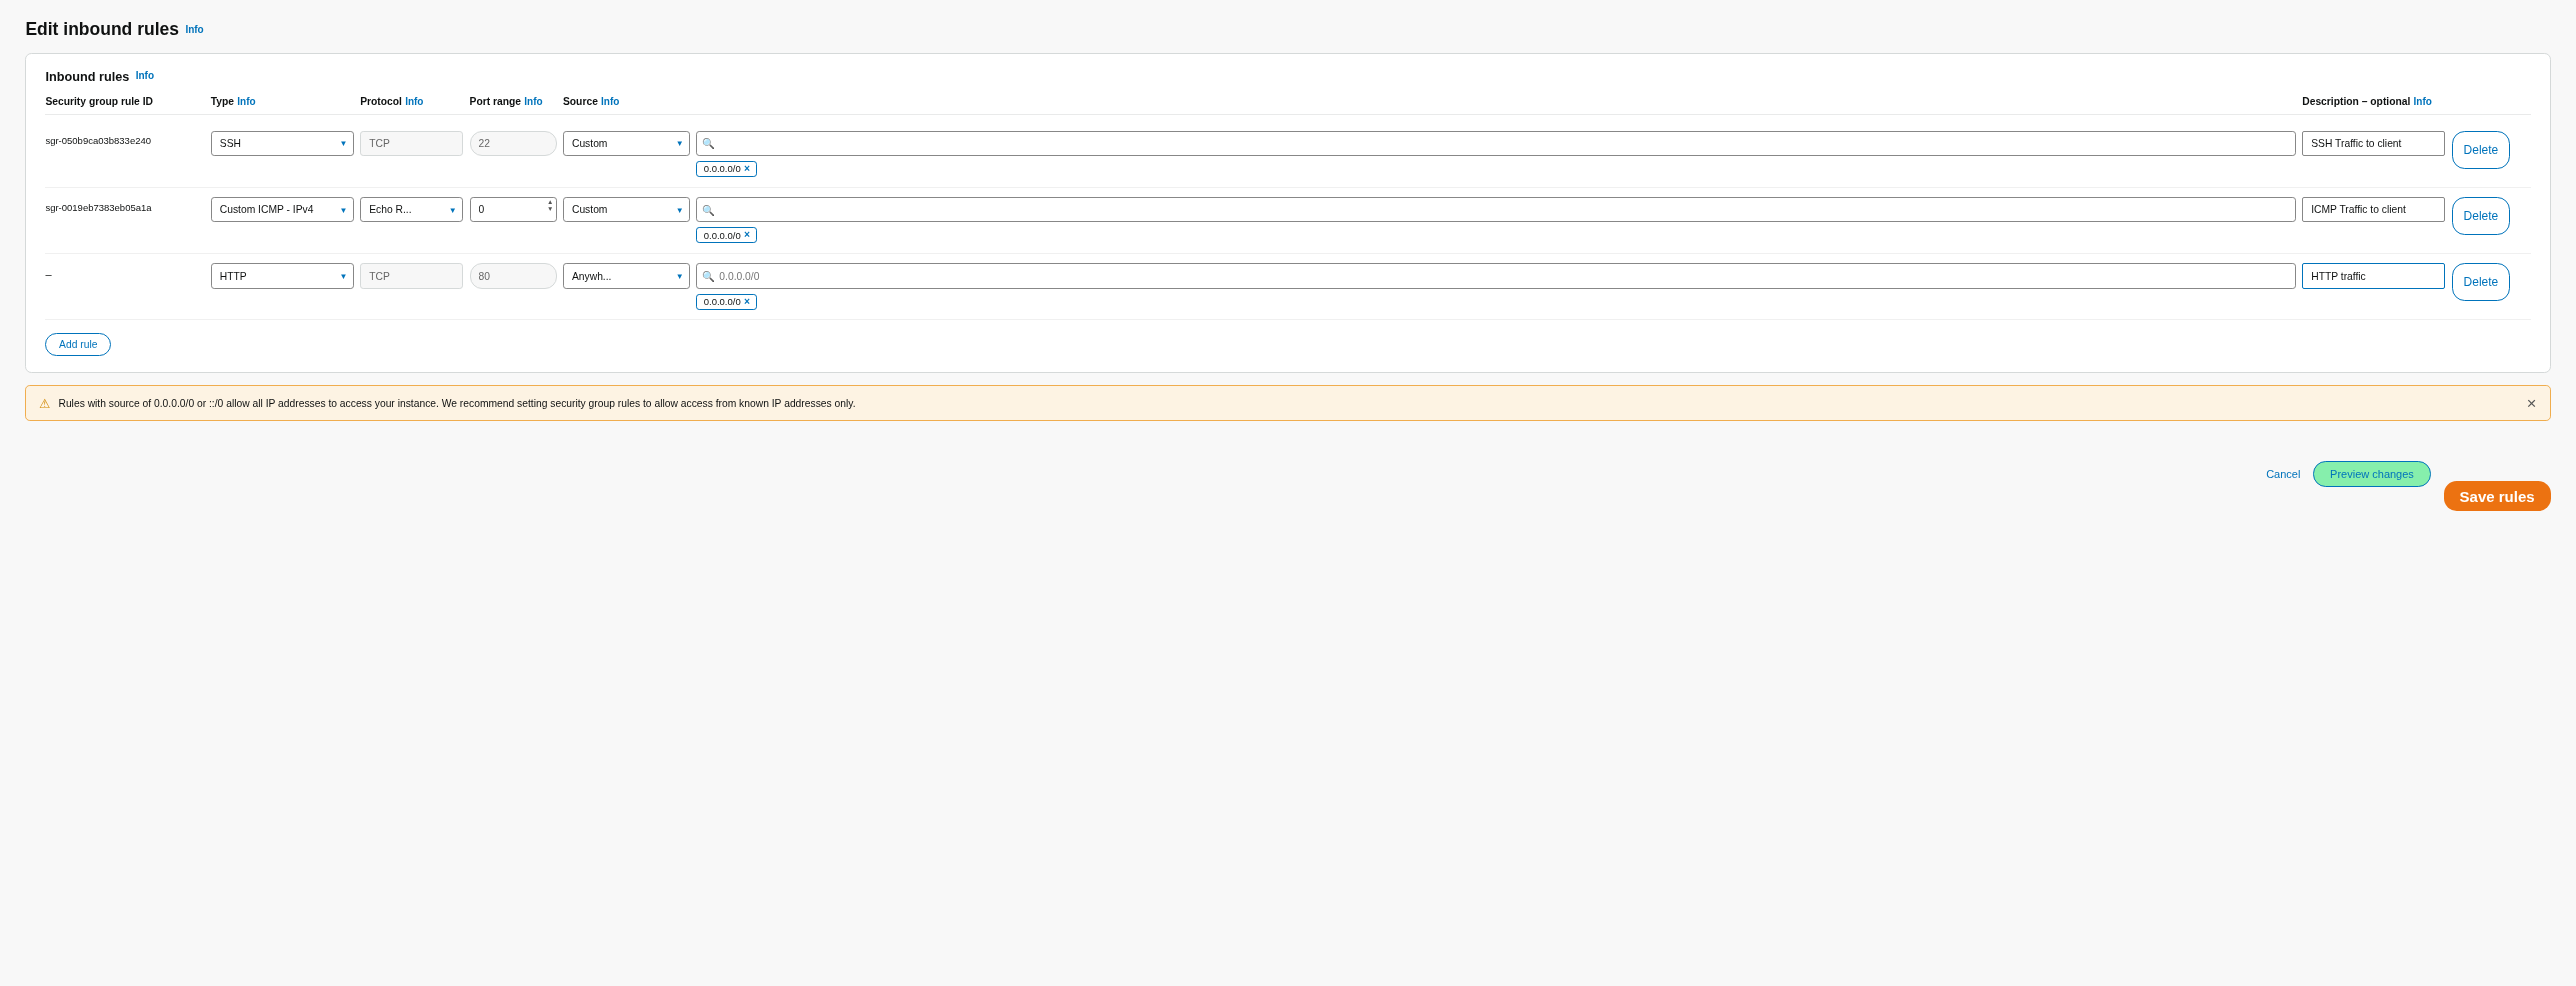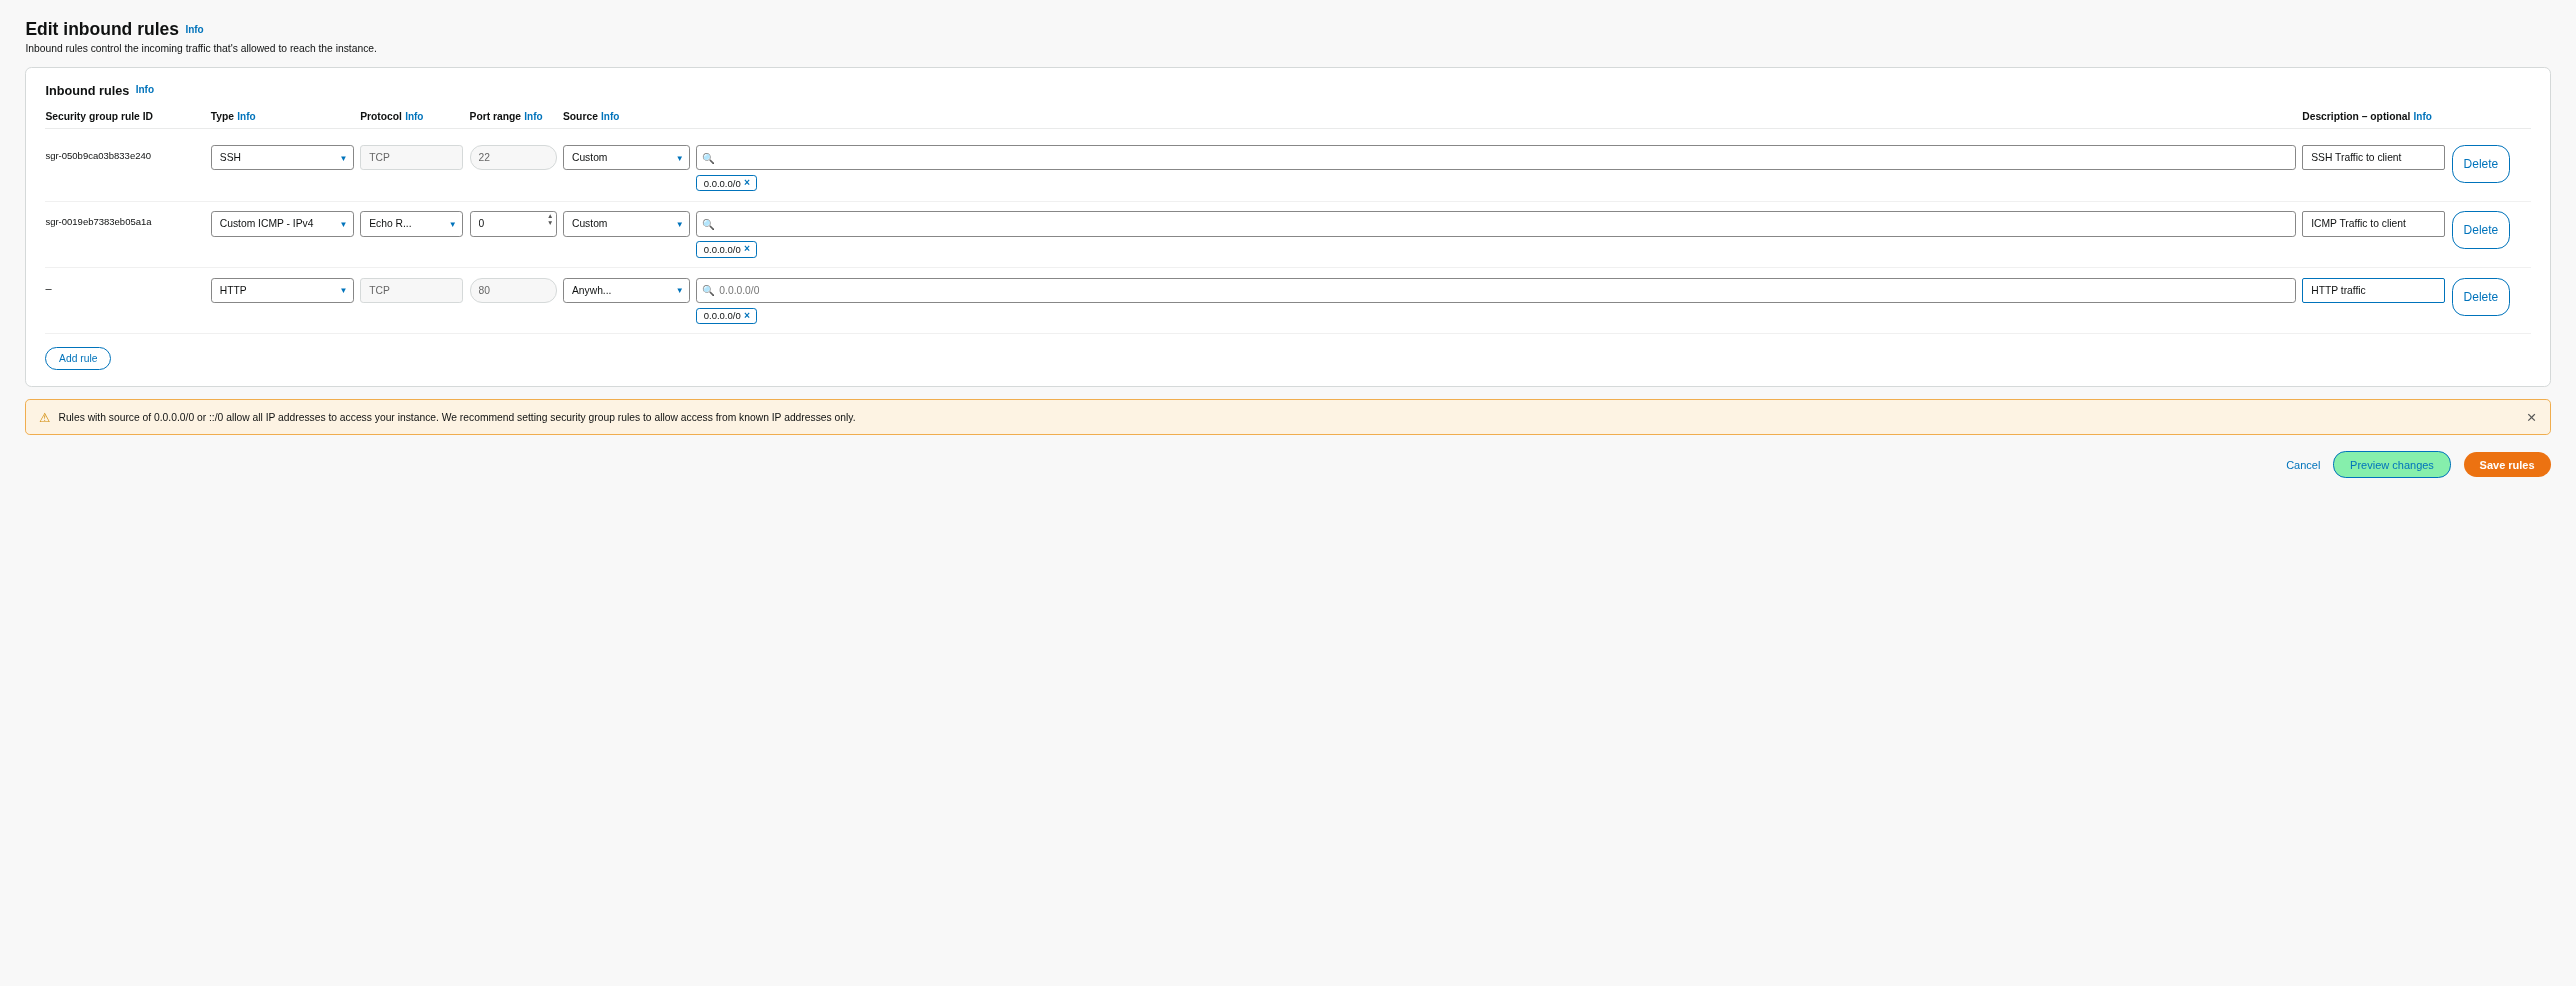--- a/index.html
+++ b/index.html
@@ -298,34 +298,34 @@
       color: #0073bb;
       font-size: 11px;
       cursor: pointer;
     }
     .save-btn {
       padding: 6.4px 16px;
       border: none;
       border-radius: 12.7px;
       background: #ec7211;
       color: #fff;
-      font-size: 11px;
+      font-size: 15px;
       font-weight: 600;
       cursor: pointer;
+      margin-top: 44px;
     }
   </style>
 </head>
 <body>
 
 <div class="page-header">
   <div class="page-title">
     <span>Edit inbound rules</span>
     <a class="info-link">Info</a>
   </div>
-  <div class="page-subtitle">Inbound rules control the incoming traffic that's allowed to reach the instance.</div>
 </div>
 
 <div class="card">
   <div class="card-header">
     <span>Inbound rules</span>
     <a class="info-link">Info</a>
   </div>
 
   <div class="col-headers">
     <div class="col-header">

